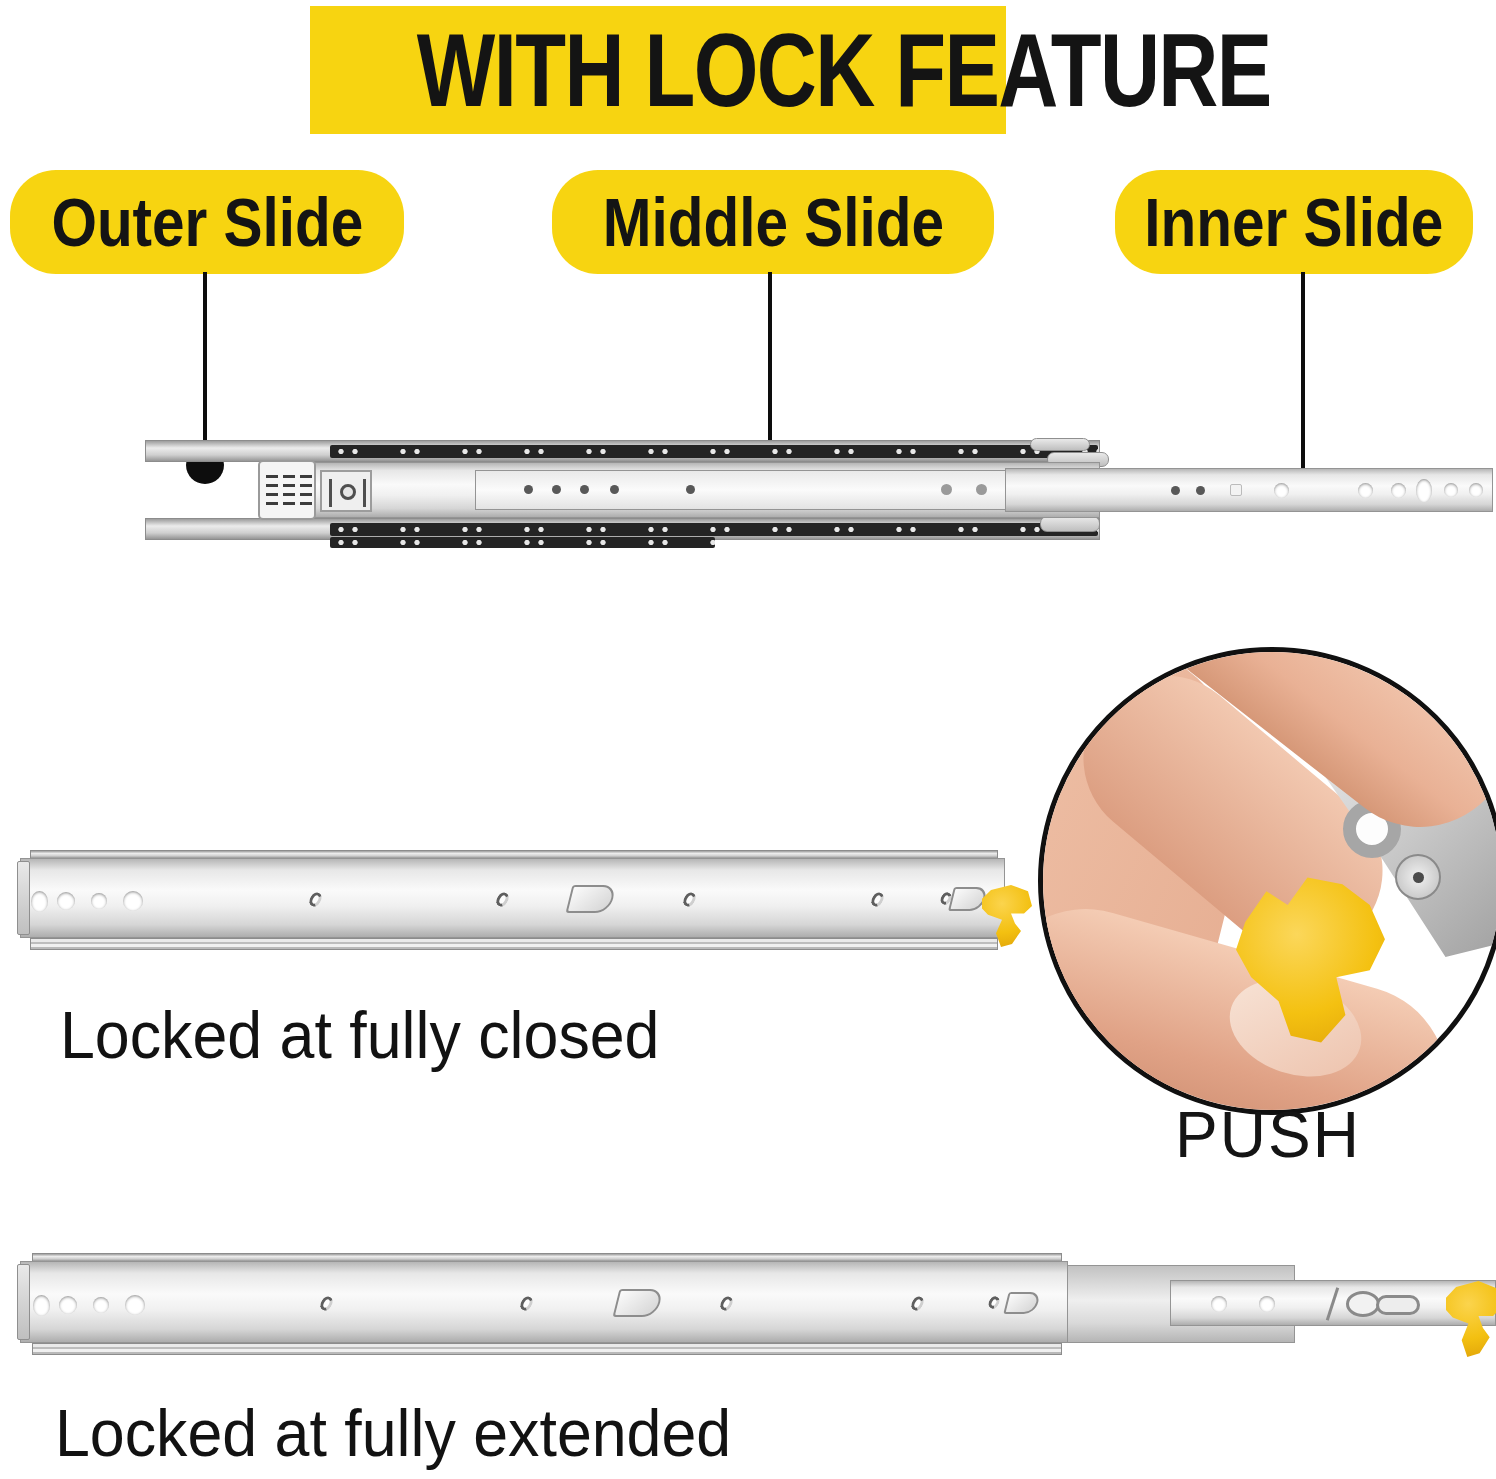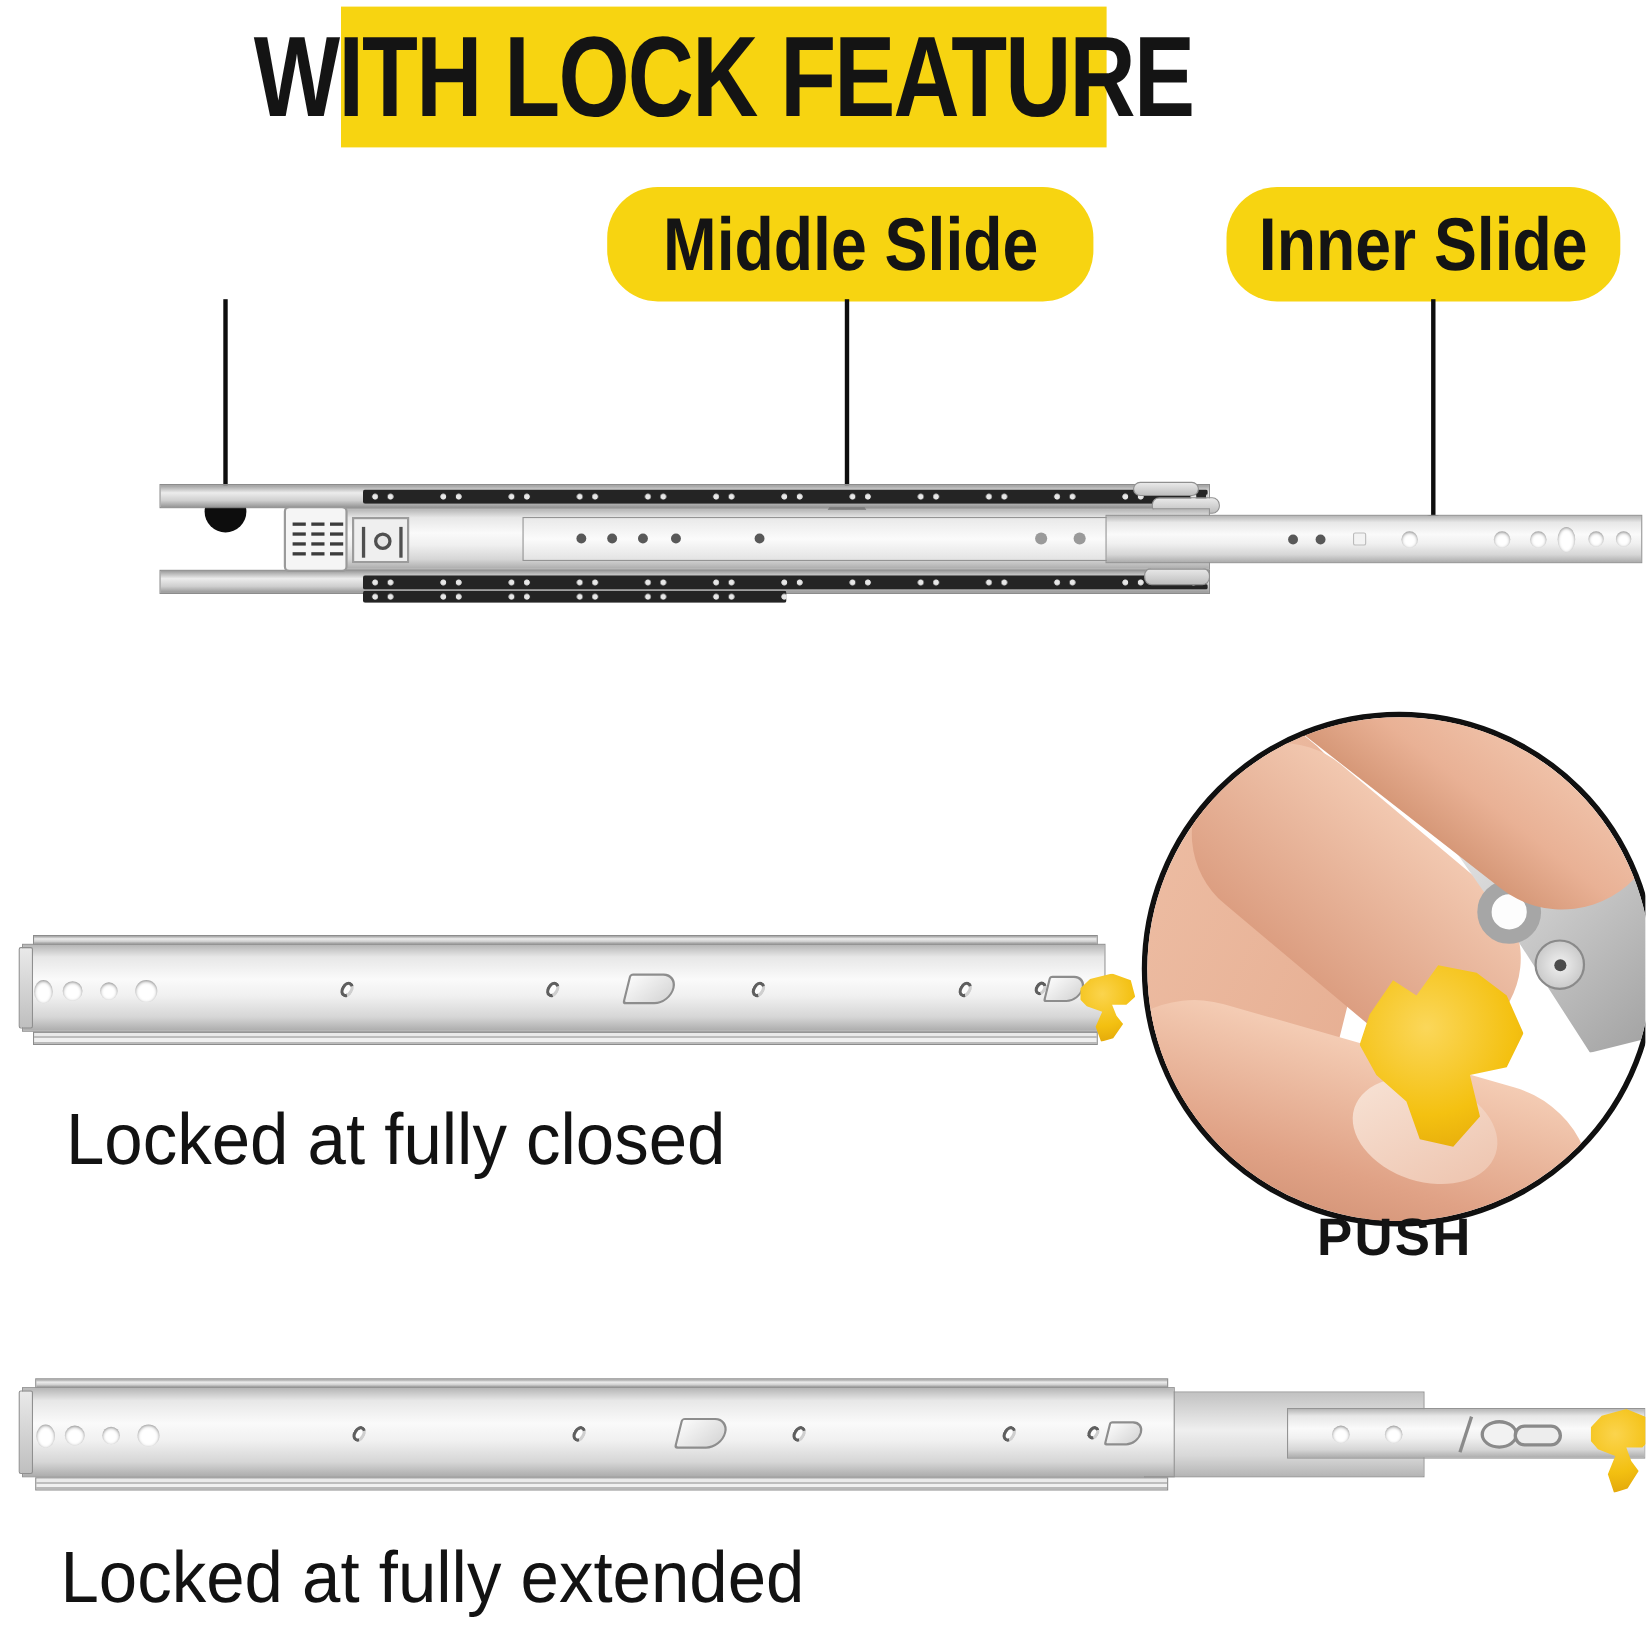--- a/index.html
+++ b/index.html
@@ -2,21 +2,21 @@
 <html><head>
 <meta charset="utf-8">
 <style>
   html,body{margin:0;padding:0;background:#ffffff;}
   .page{position:relative;width:1496px;height:1479px;background:#fff;overflow:hidden;
         font-family:"Liberation Sans",sans-serif;color:#111;}
   .abs{position:absolute;}
 
   
   .banner{position:absolute;left:310px;top:6px;width:696px;height:128px;background:#F7D411;
-          display:flex;align-items:center;justify-content:center;}
+          display:flex;align-items:center;justify-content:flex-start;}
   .banner-text{font-size:104px;font-weight:bold;letter-spacing:-2px;color:#141414;
                transform:scaleX(0.8);white-space:nowrap;}
   .pill{position:absolute;top:170px;height:104px;background:#F7D411;border-radius:46px;
         display:flex;align-items:center;justify-content:center;}
   .pill span{font-size:68px;font-weight:bold;color:#141414;transform:scaleX(0.86);white-space:nowrap;}
   .pill-outer{left:10px;width:394px;}
   .pill-middle{left:552px;width:442px;}
   .pill-inner{left:1115px;width:358px;}
 
   .leader{position:absolute;width:4px;background:#0d0d0d;}
@@ -74,31 +74,34 @@
         border:13px solid #a6a6a6;background:#fdfdfd;box-sizing:border-box;}
   .rivet{position:absolute;left:352px;top:202px;width:46px;height:46px;border-radius:50%;
         background:radial-gradient(#f1f1f1,#bcbcbc);border:2px solid #8a8a8a;box-sizing:border-box;}
   .rivet-core{position:absolute;left:370px;top:220px;width:11px;height:11px;border-radius:50%;background:#4b4b4b;}
   .finger-index{left:60px;top:-85px;width:435px;height:182px;border-radius:92px;transform:rotate(38deg);
         background:linear-gradient(180deg,#f6d2bc,#e9b195 70%,#d69878);}
   .lever-big{position:absolute;left:193px;top:222px;width:152px;height:172px;
         clip-path:polygon(6% 28%,20% 10%,34% 18%,47% 2%,70% 6%,88% 18%,98% 38%,88% 56%,66% 60%,72% 82%,56% 98%,36% 94%,28% 74%,10% 60%,0 44%);
         background:radial-gradient(circle at 40% 35%,#fbd75a,#f4c111 55%,#dd9e07);}
   .push-label{position:absolute;left:1040px;top:1098px;width:456px;text-align:center;
-        font-size:48px;font-weight:bold;letter-spacing:2px;color:#141414;}
+        font-size:64px;font-weight:normal;letter-spacing:2px;color:#141414;}
 </style>
 </head>
 <body>
 
 <div class="page">
 
   <div class="banner">
     <span class="banner-text">WITH LOCK FEATURE</span>
   </div>
 
+  <div class="pill pill-outer">
+    <span>Outer Slide</span>
+  </div>
   <div class="pill pill-middle">
     <span>Middle Slide</span>
   </div>
   <div class="pill pill-inner">
     <span>Inner Slide</span>
   </div>
 
   <div class="leader" style="left:203px;top:272px;height:178px;"></div>
   <div class="leader-dot" style="left:186px;top:446px;"></div>
   <div class="leader" style="left:768px;top:272px;height:184px;"></div>

